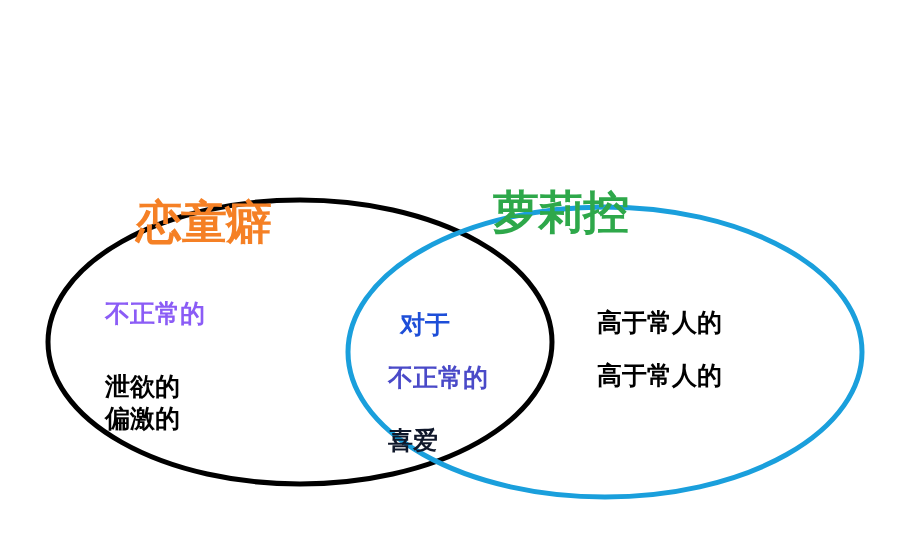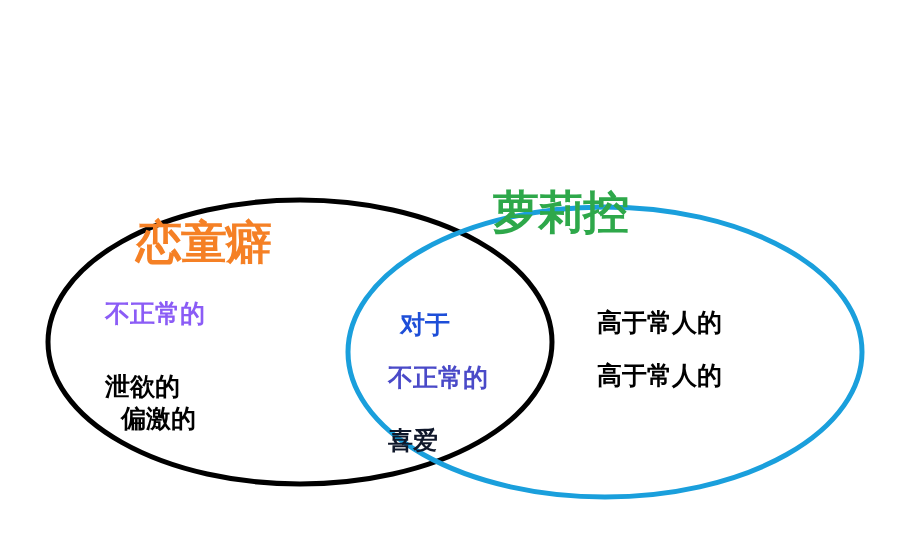--- a/index.html
+++ b/index.html
@@ -11,26 +11,26 @@
     .line { position: absolute; font-weight: bold; font-size: 25px; white-space: nowrap; }
   </style>
 </head>
 <body>
 
 <svg class="venn" width="910" height="555" viewBox="0 0 910 555">
   <ellipse cx="300" cy="342" rx="252" ry="142" fill="none" stroke="#000000" stroke-width="5"></ellipse>
   <ellipse cx="605" cy="352" rx="257" ry="145" fill="none" stroke="#1a9fdc" stroke-width="5"></ellipse>
 </svg>
 
-<div class="label title" style="left:136px; top:192px; color:#f58025;margin-top:20px;">恋童癖</div>
+<div class="label title" style="left:136px; top:192px; color:#f58025;">恋童癖</div>
 
 <div class="label title" style="left:493px; top:182px; color:#2ea84a;">萝莉控</div>
 
 <div class="line" style="left:105px; top:297px; color:#8b5cf6;">不正常的</div>
 <div class="line" style="left:105px; top:370px; color:#000;">泄欲的</div>
-<div class="line" style="left:121px; top:402px; color:#000;">偏激的</div>
+<div class="line" style="left:105px; top:402px; color:#000;">偏激的</div>
 
 <div class="line" style="left:400px; top:308px; color:#1d4ed8;">对于</div>
 <div class="line" style="left:388px; top:361px; color:#4a4ac8;">不正常的</div>
 <div class="line" style="left:388px; top:424px; color:#0f172a;">喜爱</div>
 
 <div class="line" style="left:597px; top:306px; color:#000;">高于常人的</div>
 <div class="line" style="left:597px; top:359px; color:#000;">高于常人的</div>
 
 </body></html>

